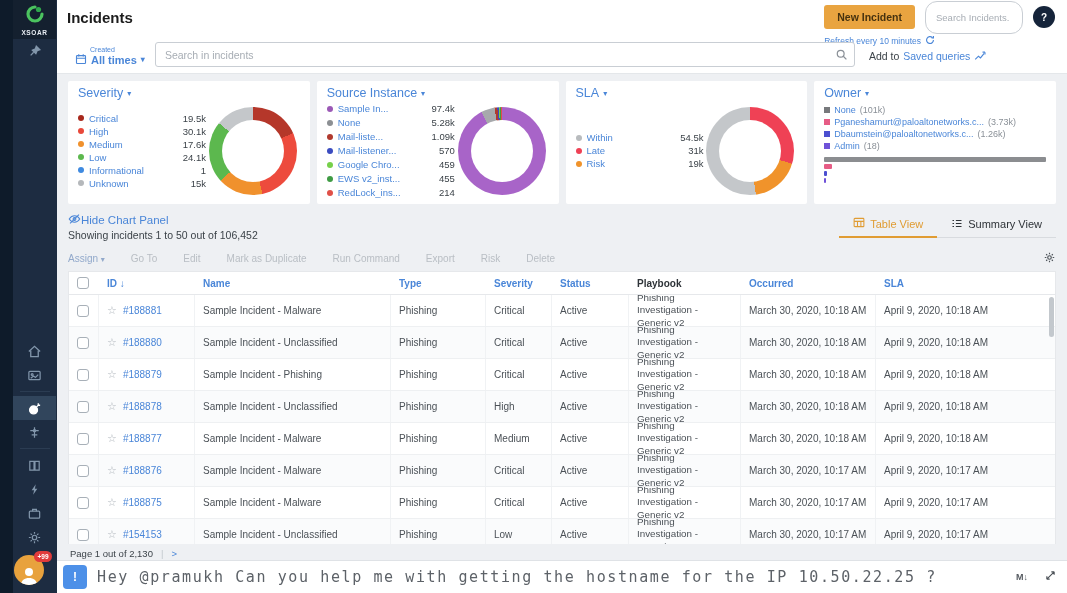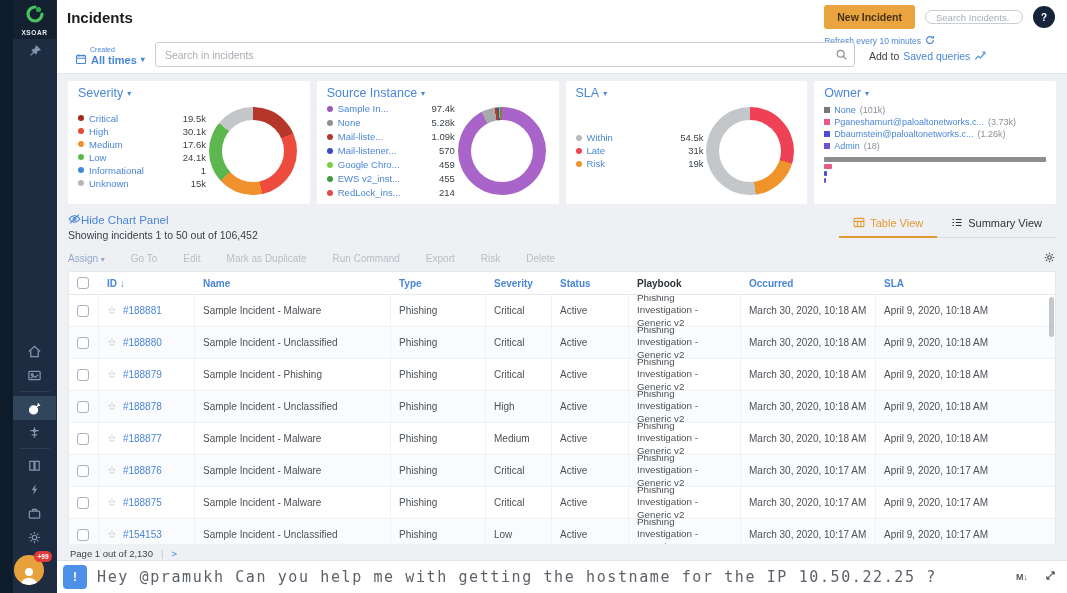--- a/index.html
+++ b/index.html
@@ -20,21 +20,21 @@
   .avatar { width:30px; height:30px; border-radius:50%; background:#e8a23d; display:flex; align-items:flex-end; justify-content:center; overflow:hidden; }
   .badge { position:absolute; top:-4px; right:-8px; background:#e03b3b; color:#fff; font-size:6.5px; font-weight:bold; padding:2px 3px; border-radius:7px; }
 
   
   .main { flex:1; display:flex; flex-direction:column; background:#eef0f3; min-width:0; }
 
   .topbar { height:34px; background:#fff; display:flex; align-items:center; padding:0 12px 0 10px; flex:0 0 34px; }
   .page-title { font-size:15px; font-weight:bold; color:#1c1c1c; }
   .topbar-right { margin-left:auto; display:flex; align-items:center; gap:10px; }
   .btn-new { background:#e9a440; border:none; color:#46320f; font-weight:bold; font-size:10.5px; padding:6px 13px; border-radius:3px; cursor:pointer; font-family:inherit; }
-  .search-pill { width:98px; height:14px; border:1px solid #c9ced4; border-radius:12px; font-size:9.5px; padding:0 10px; color:#6b7178; font-family:inherit; }
+  .search-pill { width:98px; height:33px; border:1px solid #c9ced4; border-radius:12px; font-size:9.5px; padding:0 10px; color:#6b7178; font-family:inherit; }
   .search-pill::placeholder { color:#a7adb4; }
   .help-btn { width:22px; height:22px; border-radius:50%; background:#15243a; color:#fff; font-size:10px; font-weight:bold; border:none; cursor:pointer; }
 
   .filterbar { height:40px; background:#fff; position:relative; display:flex; align-items:flex-end; padding:0 12px 6px 18px; flex:0 0 40px; border-bottom:1px solid #e4e7ea; }
   .refresh-line { position:absolute; top:1px; right:132px; font-size:8.5px; color:#4a86d8; display:flex; align-items:center; gap:4px; cursor:pointer; }
   .created-block { margin-right:10px; cursor:pointer; line-height:1; }
   .created-label { font-size:7px; color:#4a86d8; margin-left:15px; }
   .created-value { font-size:11px; font-weight:bold; color:#4a86d8; display:flex; align-items:center; gap:4px; }
   .caret { font-size:8px; }
   .big-search { position:relative; flex:1; max-width:700px; }
@@ -61,21 +61,21 @@
   .sq { width:6px; height:6px; margin-right:4px; flex:0 0 6px; }
   .o-label { color:#4a86d8; }
   .o-val { color:#8a9097; margin-left:4px; }
   .bars { margin-top:6px; }
   .bar { height:5px; margin-bottom:2px; border-radius:1px; }
 
   .list-row { flex:0 0 34px; display:flex; align-items:flex-start; padding:2px 11px 0; }
   .hide-chart { color:#4a86d8; font-size:11.5px; display:flex; align-items:center; cursor:pointer; }
   .showing { font-size:10.5px; color:#3c4349; margin-top:2px; }
   .view-tabs { margin-left:auto; display:flex; border-bottom:1px solid #d8dbdf; }
-  .view-tab { font-size:11px; padding:4px 14px 6px; display:flex; gap:5px; cursor:pointer; color:#2e3338; }
+  .view-tab { font-size:11px; padding:4px 14px 6px; display:flex; align-items:center; gap:5px; cursor:pointer; color:#2e3338; }
   .view-tab.active { color:#e09c33; border-bottom:2px solid #e09c33; margin-bottom:-1px; }
 
   .action-bar { flex:0 0 26px; display:flex; align-items:center; gap:26px; padding:0 11px; font-size:10px; color:#b9bec4; }
   .action-item { cursor:default; white-space:nowrap; }
   .action-assign { color:#92a9cb; cursor:pointer; }
   .gear-wrap { margin-left:auto; cursor:pointer; }
 
   .table-wrap { flex:1; margin:0 11px; background:#fff; position:relative; overflow:hidden; border:1px solid #e6e8eb; border-bottom:none; }
   .tgrid { display:grid; grid-template-columns:30px 96px 196px 95px 66px 77px 112px 135px 1fr; align-items:center; }
   .thead { height:23px; border-bottom:1px solid #e6e8eb; background:#fff; }

